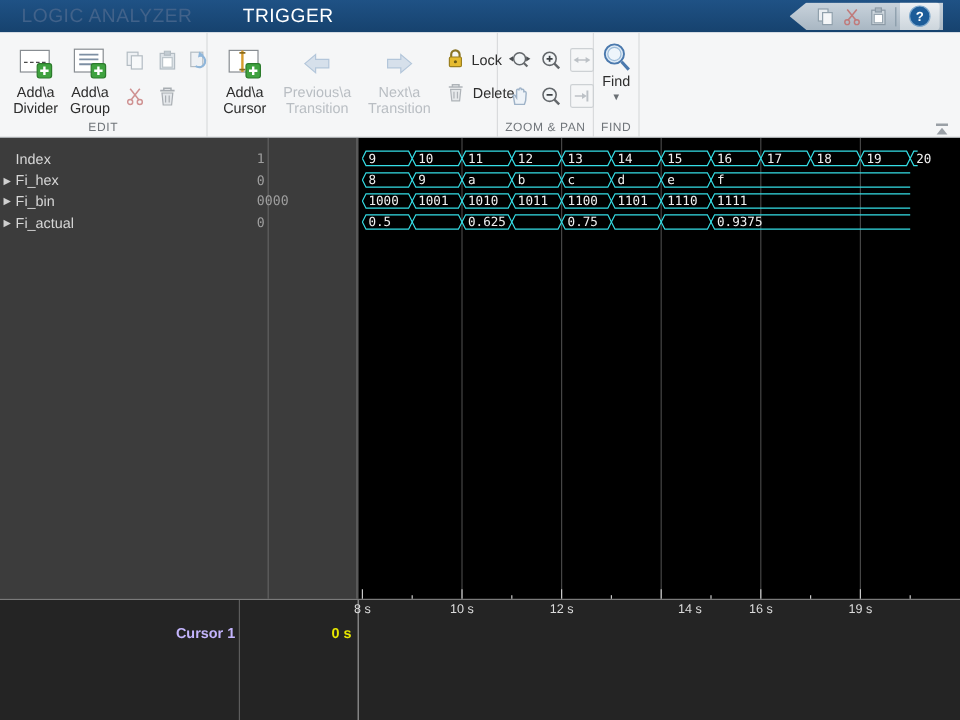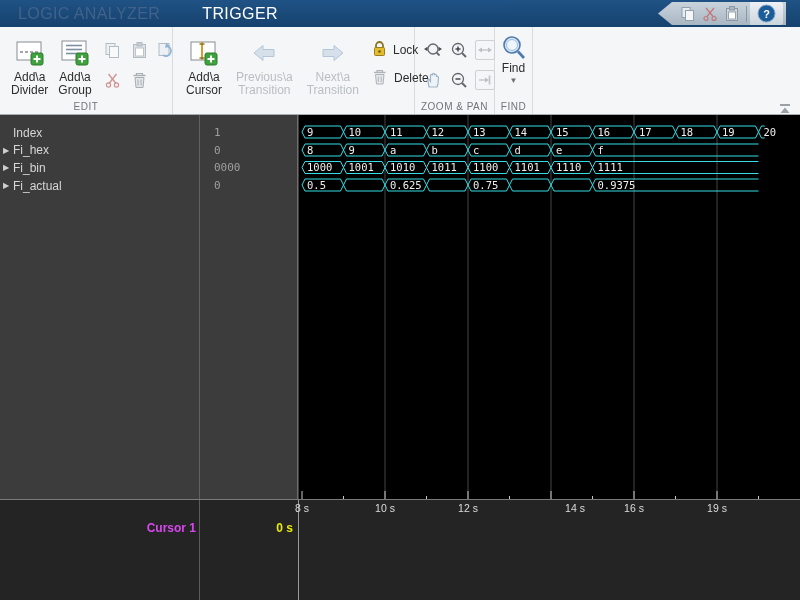--- a/index.html
+++ b/index.html
@@ -42,40 +42,40 @@
   .zp-grid > div { display:flex; align-items:center; justify-content:center; }
   .boxed { border:1px solid #cdd1d4; border-radius:2px; width:20px; height:20px;
            display:flex; align-items:center; justify-content:center; }
   .find-btn { display:flex; flex-direction:column; align-items:center; width:100%;
               font-size:12px; color:#2d2d2d; }
   .drop-arrow { margin-top:2px; color:#6b7075; font-size:8px; line-height:8px; }
   .collapse { position:absolute; right:8px; bottom:3px; width:14px; height:11px; }
 
   
   .main { position:absolute; left:0; top:115px; width:800px; height:385px; background:#3c3c3c; }
-  .names-col  { position:absolute; left:0; top:0; width:200px; height:100%;
+  .names-col  { position:absolute; left:0; top:0; width:224px; height:100%;
                 border-right:1px solid #616161; padding-top:9px; }
   .values-col { position:absolute; left:200px; top:0; width:98px; height:100%;
                 border-right:1px solid #6e6e6e; padding-top:9px; }
   .sig-row { height:17.6px; display:flex; align-items:center; font-size:12px; color:#d6d6d6;
              padding-left:3px; }
   .tri { display:inline-block; width:10px; font-size:8px; color:#cfcfcf; }
   .val-row { height:17.6px; display:flex; align-items:center; font-family:"DejaVu Sans Mono",monospace;
              font-size:11px; color:#9f9f9f; padding-left:14px; }
   .plot { position:absolute; left:299px; top:0; width:501px; height:385px; background:#000; }
 
   
   .bottom { position:absolute; left:0; top:499px; width:800px; height:101px;
             background:#242424; border-top:1px solid #7a7a7a; }
   .b-div1 { position:absolute; left:199px; top:0; width:1px; height:100%; background:#5c5c5c; }
   .b-div2 { position:absolute; left:298px; top:0; width:1px; height:100%; background:#9a9a9a; }
   .axis-label { position:absolute; top:2px; transform:translateX(-50%); font-size:10.5px;
                 color:#dcdcdc; white-space:nowrap; }
   .cursor-name { position:absolute; left:0; top:21px; width:196px; text-align:right;
-                 font-size:12px; font-weight:bold; color:#d946ef; }
+                 font-size:12px; font-weight:bold; color:#c4b5fd; }
   .cursor-val  { position:absolute; left:200px; top:21px; width:93px; text-align:right;
                  font-size:12px; font-weight:bold; color:#e8e800; }
 </style>
 </head>
 <body>
 
 <div class="titlebar">
   <span class="tab tab-inactive">LOGIC ANALYZER</span>
   <span class="tab tab-active">TRIGGER</span>
 

